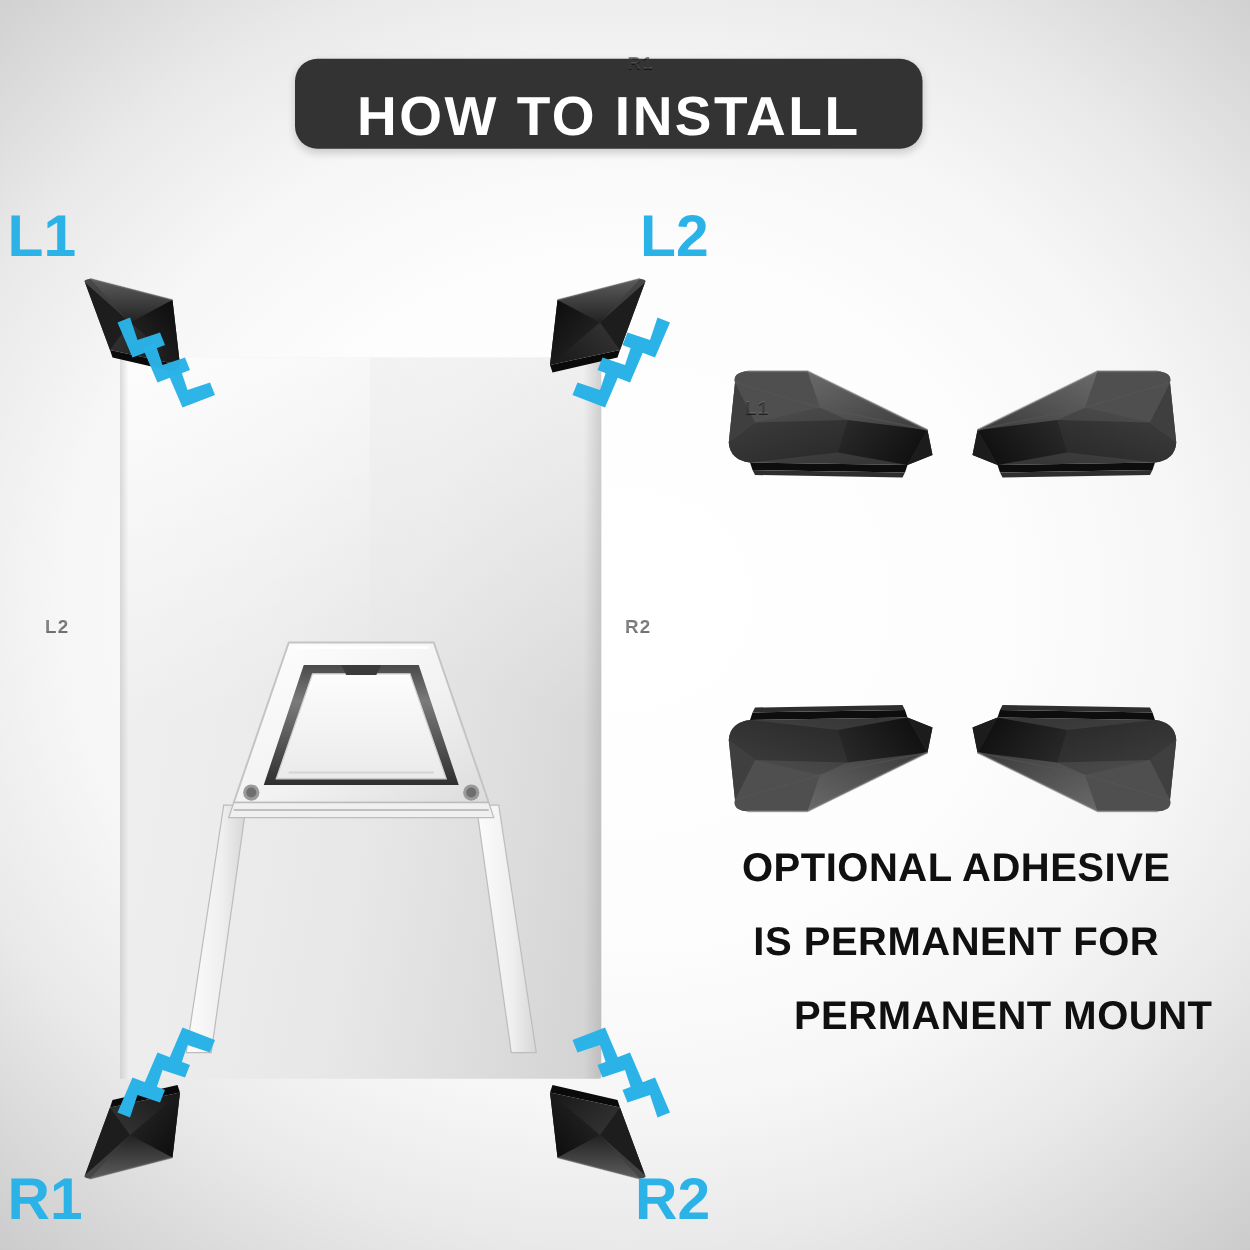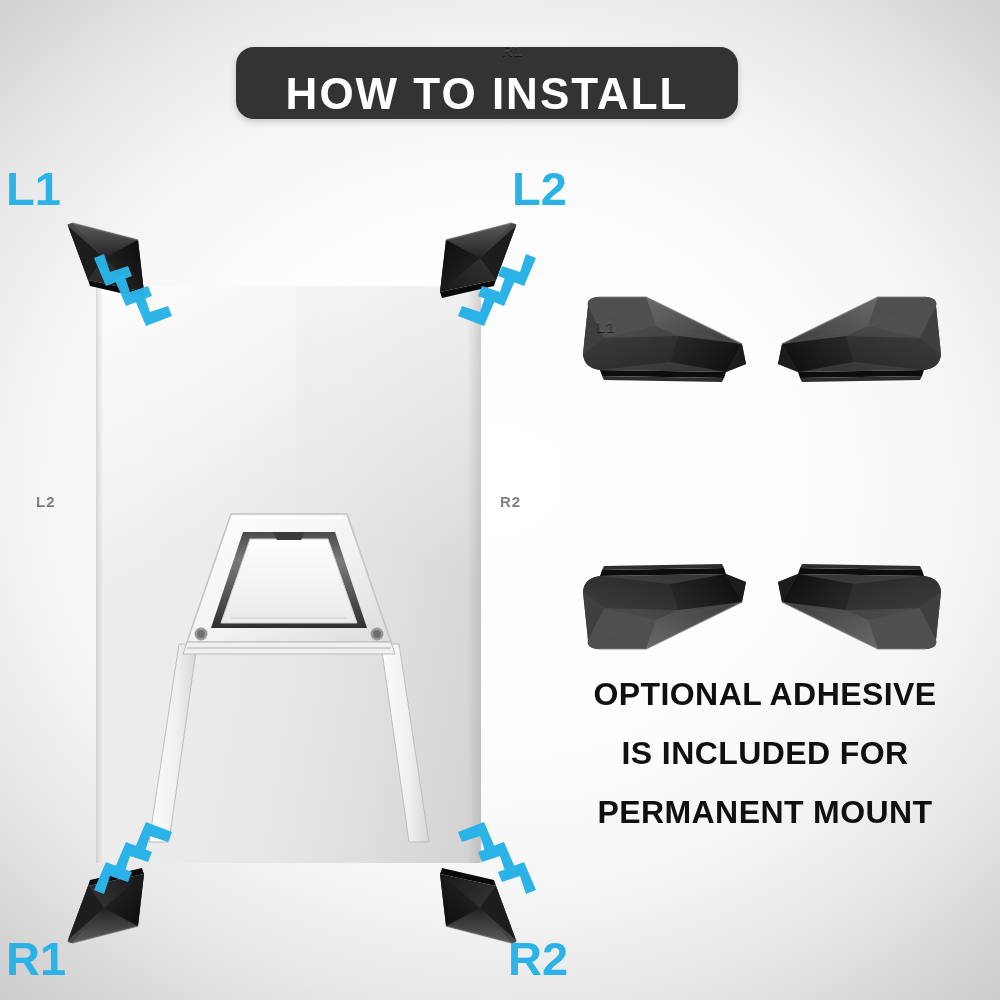--- a/index.html
+++ b/index.html
@@ -188,21 +188,21 @@
   .caption-line {
     font-size: 32px;
     font-weight: bold;
     color: #101010;
     letter-spacing: 0.4px;
     line-height: 1.0;
     margin-bottom: 27px;
     font-family: "Liberation Sans", sans-serif;
     white-space: nowrap;
   }
-  .caption-line:last-child { margin-bottom: 10px; }
+  .caption-line:last-child { margin-bottom: 10px; text-align: right; }
 </style>
 </head>
 <body>
 
 <div id="stage">
 
   <div class="title-banner">
     <span class="title-banner-text">HOW TO INSTALL</span>
   </div>
 
@@ -460,17 +460,17 @@
       </svg>
     </div>
   </div>
 
   <span class="part-emboss" id="emb-r1">R1</span>
   <span class="part-emboss" id="emb-l2">L2</span>
   <span class="part-emboss" id="emb-r2">R2</span>
 
   <div class="caption">
     <div class="caption-line">OPTIONAL ADHESIVE</div>
-    <div class="caption-line">IS INCLUDED FOR</div>
+    <div class="caption-line">IS PERMANENT FOR</div>
     <div class="caption-line">PERMANENT MOUNT</div>
   </div>
 
 </div>
 
 </body></html>

